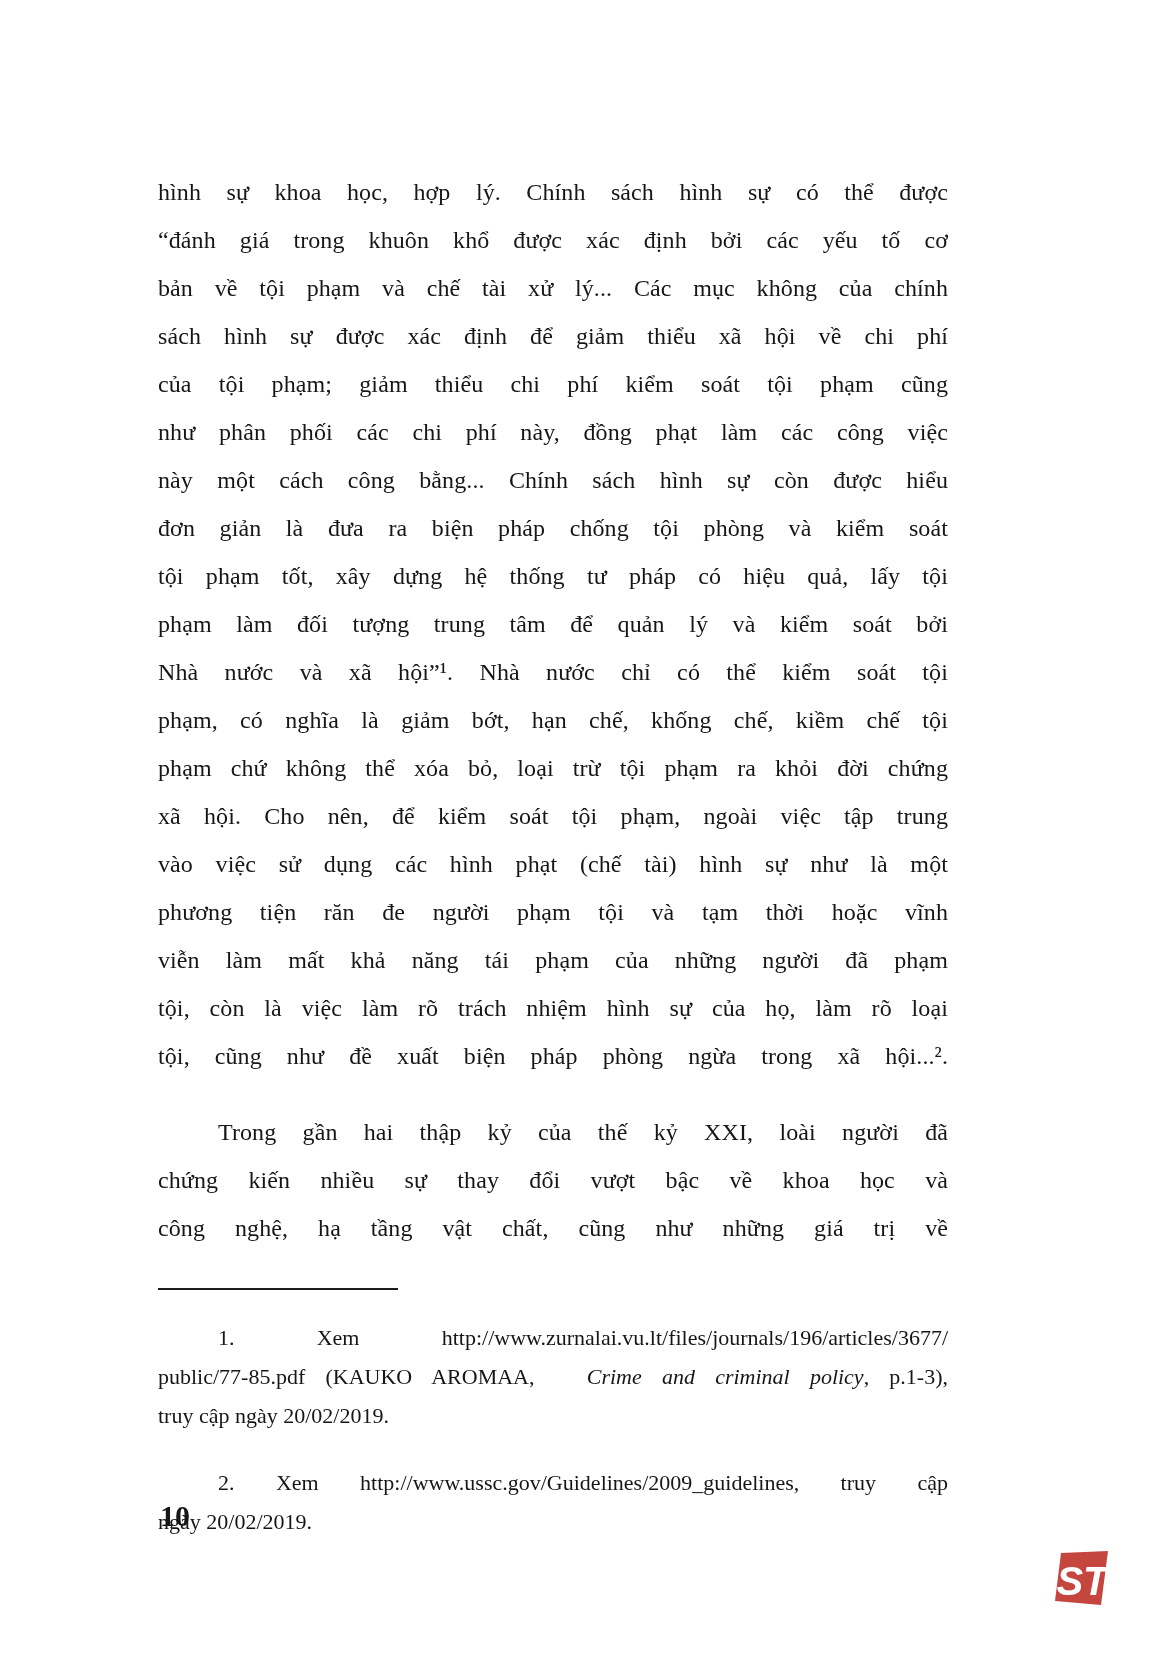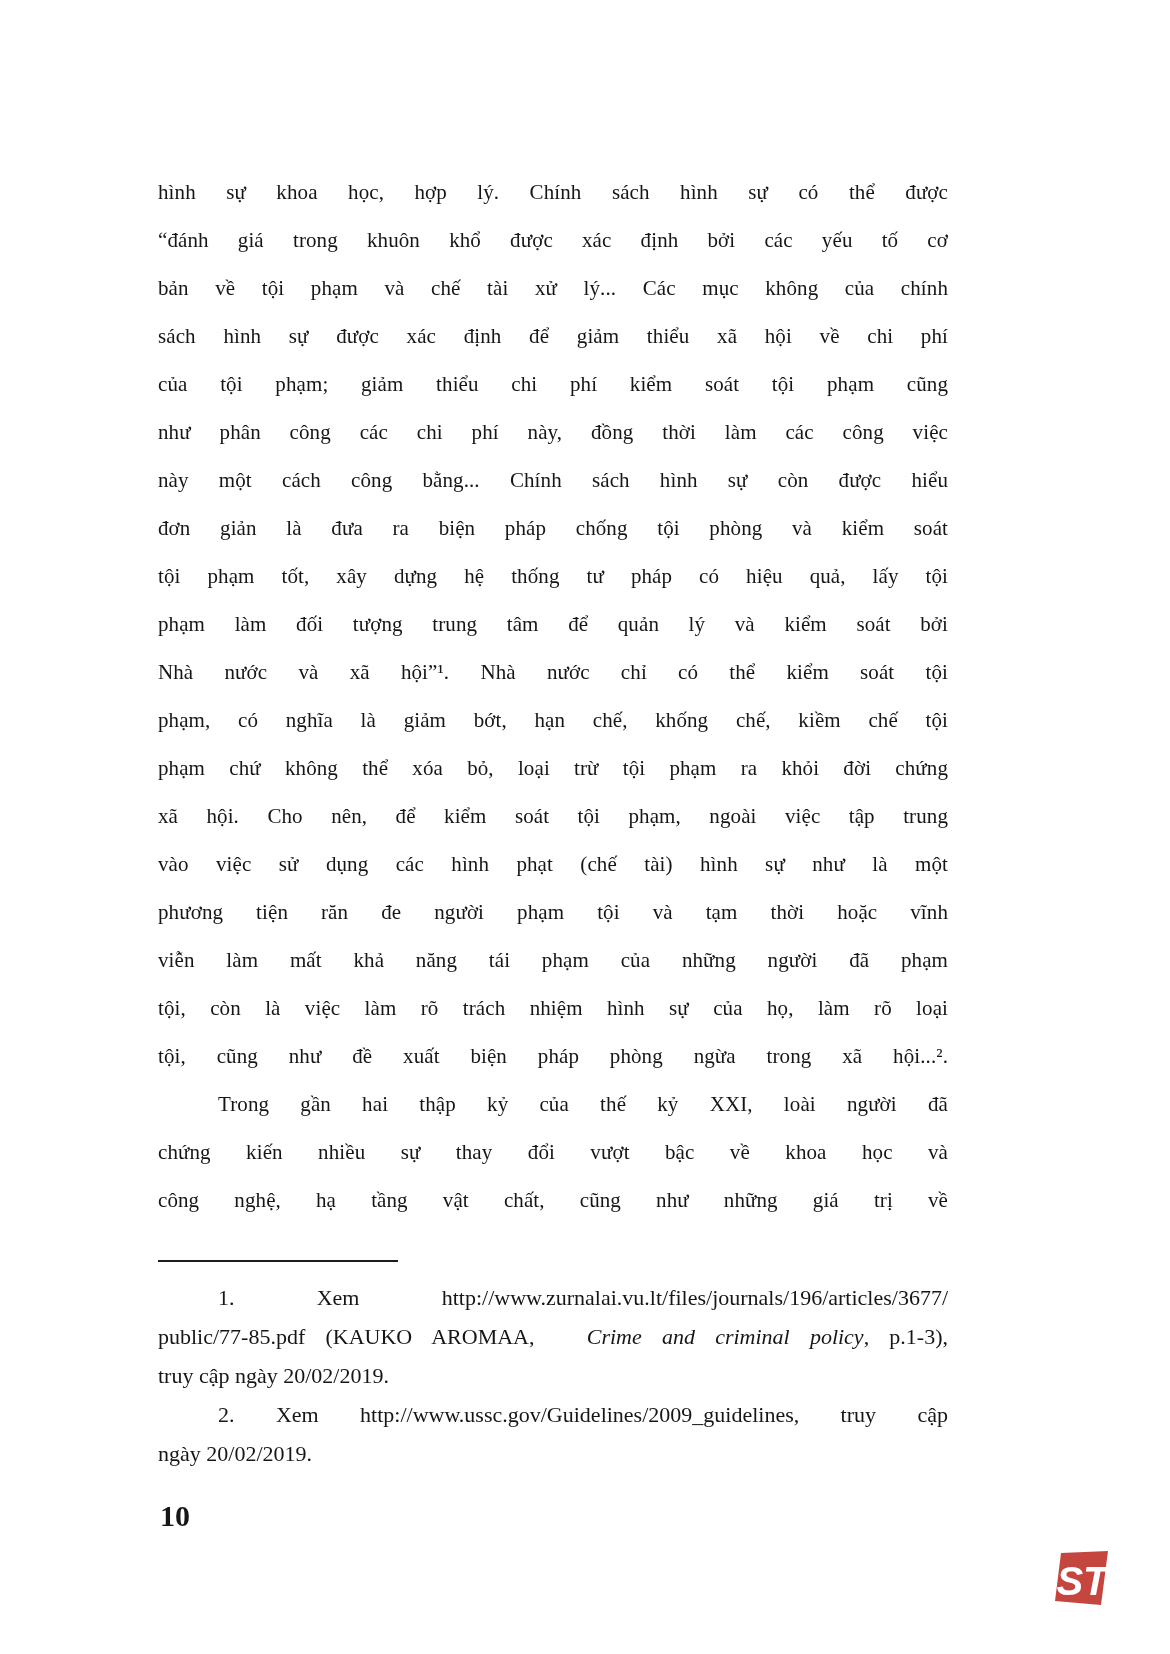--- a/index.html
+++ b/index.html
@@ -13,29 +13,29 @@
     overflow: hidden;
     margin: 0 auto;
   }
   .text-block {
     position: absolute;
     left: 158px;
     top: 168px;
     width: 790px;
   }
   .body-line {
-    font-size: 21px;
+    font-size: 24px;
     line-height: 48px;
     height: 48px;
     text-align: justify;
     text-align-last: justify;
     overflow: hidden;
     letter-spacing: 0.1px;
   }
-  .indent { padding-left: 60px; }
+  .indent { padding-left: 60px; margin-top: 28px; }
   .footnote-sep {
     margin: 36px 0 0 0;
     width: 240px;
     height: 0;
     border: none;
     border-top: 2px solid #1c1c1c;
   }
   .footnotes { margin-top: 16px; }
   .fn-line {
     font-size: 22px;
@@ -70,21 +70,21 @@
 <body>
 
 <div class="page">
 
   <div class="text-block">
     <div class="body-line">hình sự khoa học, hợp lý. Chính sách hình sự có thể được</div>
     <div class="body-line">“đánh giá trong khuôn khổ được xác định bởi các yếu tố cơ</div>
     <div class="body-line">bản về tội phạm và chế tài xử lý... Các mục không của chính</div>
     <div class="body-line">sách hình sự được xác định để giảm thiểu xã hội về chi phí</div>
     <div class="body-line">của tội phạm; giảm thiểu chi phí kiểm soát tội phạm cũng</div>
-    <div class="body-line">như phân công các chi phí này, đồng thời làm các công việc</div>
+    <div class="body-line">như phân phối các chi phí này, đồng phạt làm các công việc</div>
     <div class="body-line">này một cách công bằng... Chính sách hình sự còn được hiểu</div>
     <div class="body-line">đơn giản là đưa ra biện pháp chống tội phòng và kiểm soát</div>
     <div class="body-line">tội phạm tốt, xây dựng hệ thống tư pháp có hiệu quả, lấy tội</div>
     <div class="body-line">phạm làm đối tượng trung tâm để quản lý và kiểm soát bởi</div>
     <div class="body-line">Nhà nước và xã hội”¹. Nhà nước chỉ có thể kiểm soát tội</div>
     <div class="body-line">phạm, có nghĩa là giảm bớt, hạn chế, khống chế, kiềm chế tội</div>
     <div class="body-line">phạm chứ không thể xóa bỏ, loại trừ tội phạm ra khỏi đời chứng</div>
     <div class="body-line">xã hội. Cho nên, để kiểm soát tội phạm, ngoài việc tập trung</div>
     <div class="body-line">vào việc sử dụng các hình phạt (chế tài) hình sự như là một</div>
     <div class="body-line">phương tiện răn đe người phạm tội và tạm thời hoặc vĩnh</div>

